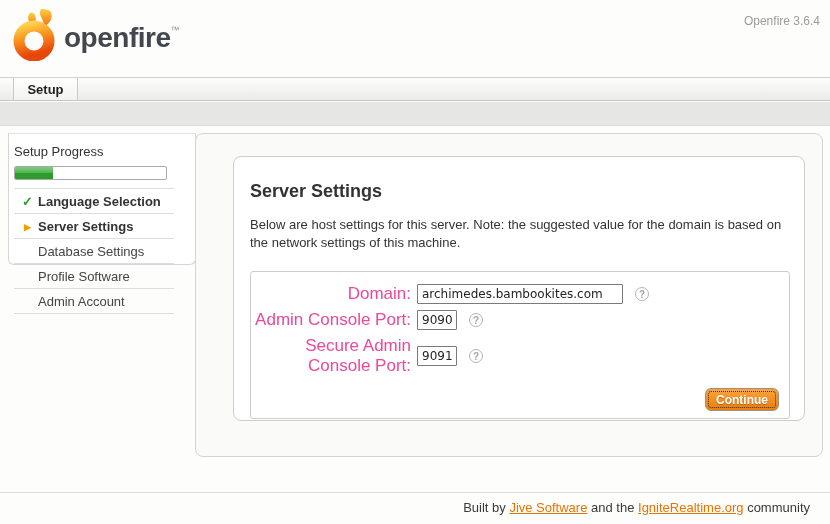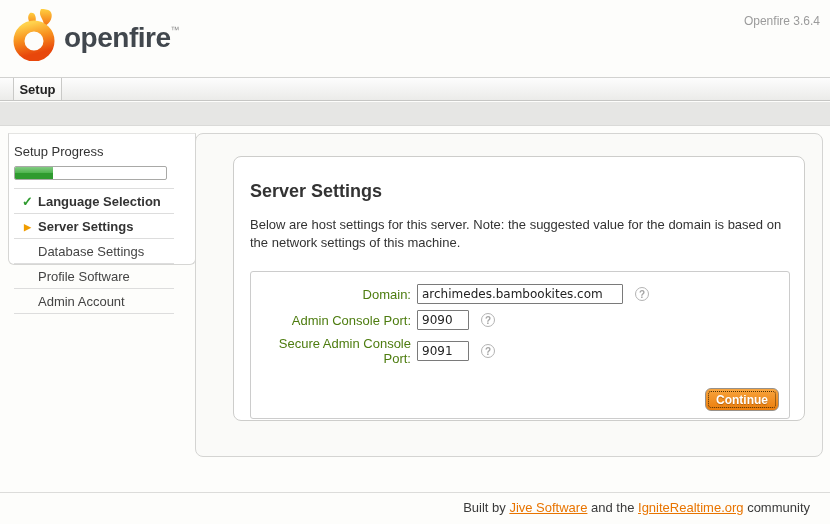--- a/index.html
+++ b/index.html
@@ -11,21 +11,21 @@
   .logo-icon { position:absolute; left:12px; top:9px; }
   .brand { position:absolute; left:64px; top:22px; font-size:28px; font-weight:bold;
            color:#41474d; letter-spacing:-0.5px; }
   .brand sup { font-size:9px; color:#8a8a8a; font-weight:normal; vertical-align:14px; }
   .version { position:absolute; right:10px; top:14px; font-size:12px; color:#9b9b9b; }
 
   
   .tabbar { position:absolute; left:0; top:77px; width:830px; height:24px;
             background:linear-gradient(#fdfdfd,#ebebe9);
             border-top:1px solid #d2d2d0; border-bottom:1px solid #c6c6c4; }
-  .tab { position:absolute; left:13px; top:0; width:49px; height:22px;
+  .tab { position:absolute; left:13px; top:0; width:65px; height:22px;
          background:linear-gradient(#ffffff,#f2f2f0);
          border-left:1px solid #c9c9c7; border-right:1px solid #c9c9c7;
          font-size:13px; font-weight:bold; color:#222;
          display:flex; align-items:center; justify-content:center; cursor:pointer; }
   .subbar { position:absolute; left:0; top:102px; width:830px; height:24px;
             background:#e6e6e4; border-bottom:1px solid #dadad8; }
 
   
   .sidebar { position:absolute; left:8px; top:133px; width:188px; height:132px;
              background:#fff; border:1px solid #d6d6d4; border-top-color:#e4e4e2;
@@ -44,25 +44,25 @@
   
   .main-panel { position:absolute; left:195px; top:133px; width:628px; height:324px;
                 background:#fafaf8; border:1px solid #d4d4d2; border-radius:8px; }
   .card { position:absolute; left:37px; top:22px; width:572px; height:265px;
           background:#fff; border:1px solid #cdcdcb; border-radius:8px; padding:16px; }
   .card h2 { margin-top:8px; font-size:18px; color:#333; }
   .card p { margin-top:14px; font-size:13px; color:#333; line-height:1.35; max-width:552px; }
   .form-box { position:relative; margin-top:20px; width:540px; height:148px;
               background:#fff; border:1px solid #ccc; border-radius:3px; padding-top:12px; }
   .frow { display:flex; align-items:center; margin-bottom:6px; }
-  .frow label { width:160px; text-align:right; font-size:13px; color:#4d7c0f; }
+  .frow label { width:160px; text-align:right; font-size:17px; color:#ec4899; }
   .frow input { margin-left:6px; height:20px; border:1px solid #7a7a7a; border-radius:1px;
                 padding:1px 4px; font-family:"DejaVu Sans", sans-serif; font-size:12px; color:#222; }
   .in-wide { width:206px; }
-  .in-narrow { width:52px; }
+  .in-narrow { width:40px; }
   .help { display:inline-block; margin-left:12px; width:14px; height:14px; border-radius:50%;
           border:1px solid #b3b3b3; color:#a5a5a5; font-size:10px; font-weight:bold;
           line-height:13px; text-align:center; cursor:pointer; }
   .continue-btn { position:absolute; right:10px; bottom:7px; width:74px; height:23px;
                   background:linear-gradient(#f7a43e,#ec7d0b);
                   border:1px solid #97918a; border-radius:6px;
                   color:#fff; font-family:"Liberation Sans", sans-serif; font-size:12px; font-weight:bold;
                   text-shadow:0 1px 1px rgba(120,60,0,.5);
                   outline:1px dotted #4a2f05; outline-offset:-4px; cursor:pointer; }
 

